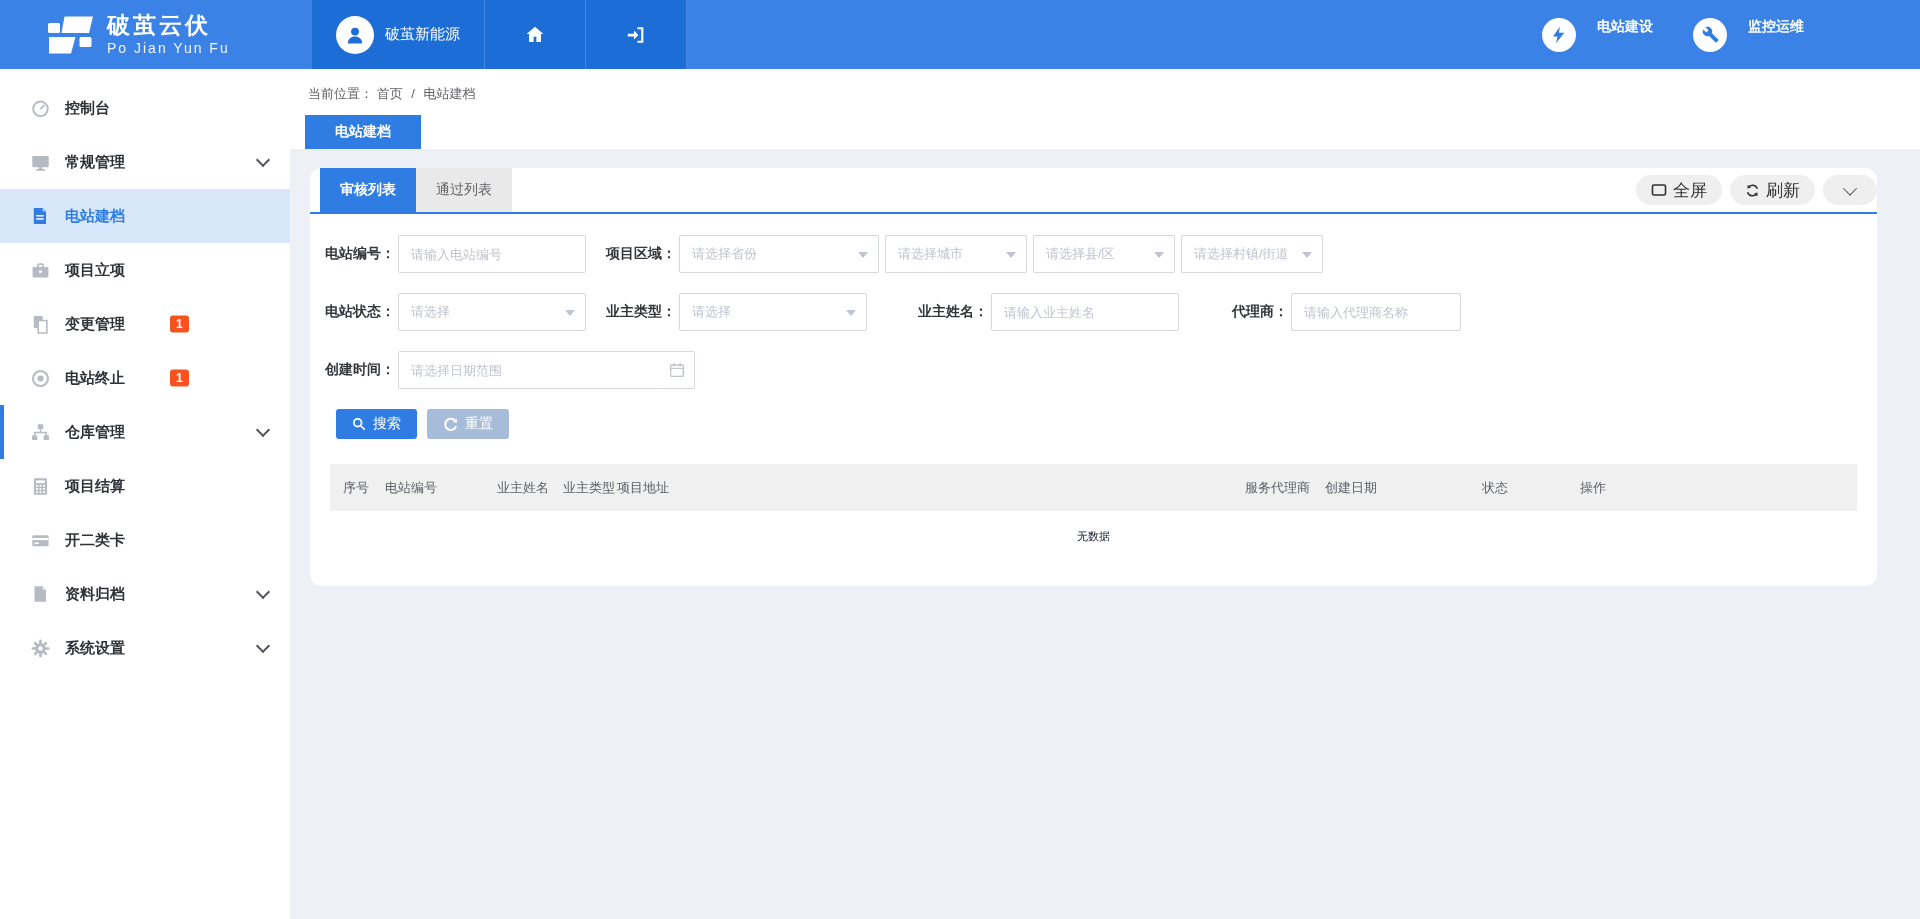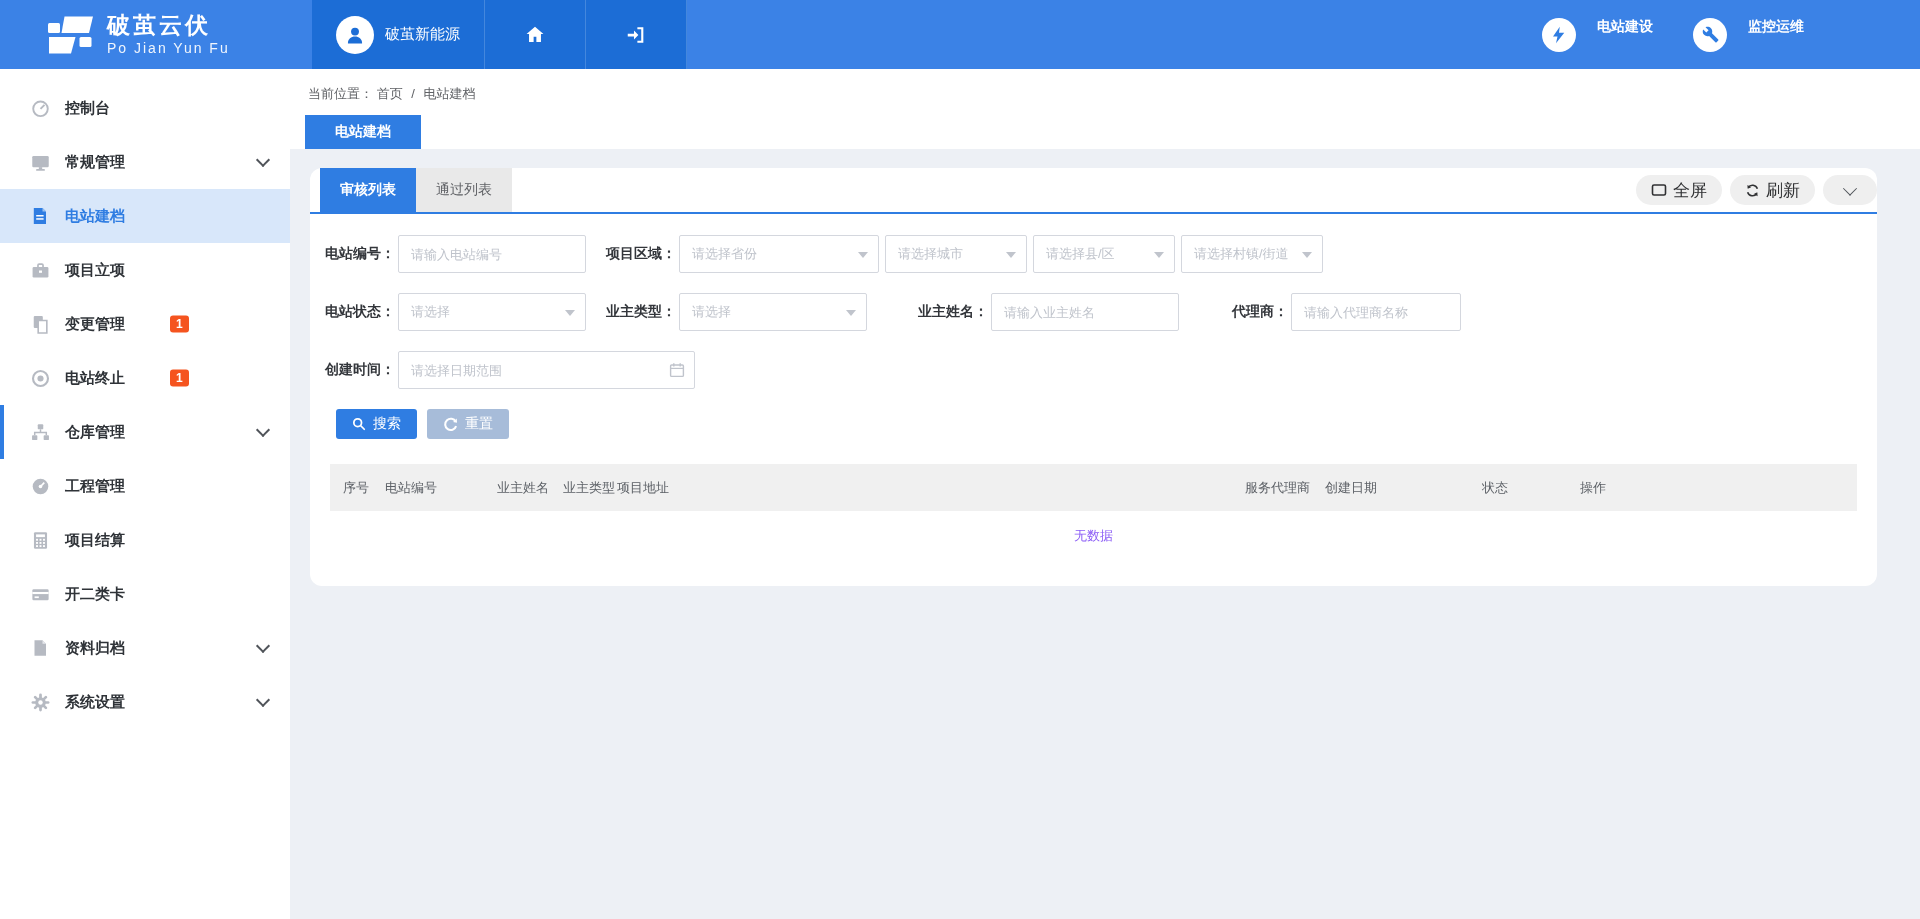--- a/index.html
+++ b/index.html
@@ -86,21 +86,21 @@
   .th{flex-shrink:0;white-space:nowrap;}
   .th:nth-child(1){width:42px;}
   .th:nth-child(2){width:112px;}
   .th:nth-child(3){width:66px;}
   .th:nth-child(4){width:54px;}
   .th:nth-child(5){width:628px;}
   .th:nth-child(6){width:80px;}
   .th:nth-child(7){width:157px;}
   .th:nth-child(8){width:98px;}
   .th:nth-child(9){flex:1;}
-  .tempty{height:50px;display:flex;align-items:center;justify-content:center;font-size:13px;color:#8b5cf6;}
+  .tempty{height:50px;display:flex;align-items:center;justify-content:center;font-size:11px;color:#0f172a;}
 </style>
 </head>
 <body>
 
 <div class="app">
 
   <header class="topbar">
     <div class="logo">
       <svg class="logo-mark" viewBox="0 0 46 42">
         <rect x="0" y="9" width="12" height="10" rx="1.5"></rect>
@@ -232,30 +232,20 @@
           <path d="M9 6v3M3.5 11.5V9h11v2.5" fill="none" stroke="currentColor" stroke-width="1.4"></path>
           <rect x="6.4" y="1.3" width="5.2" height="4.6" rx=".8" fill="currentColor"></rect>
           <rect x="1" y="11.6" width="5" height="4.6" rx=".8" fill="currentColor"></rect>
           <rect x="12" y="11.6" width="5" height="4.6" rx=".8" fill="currentColor"></rect>
         </svg>
       </span>
       <span class="si-label">仓库管理</span>
       <span class="si-chevron"></span>
     </div>
 
-    <div class="side-item">
-      <span class="si-icon">
-        <svg width="19" height="19" viewBox="0 0 18 18">
-          <circle cx="9" cy="9" r="7.4" fill="currentColor"></circle>
-          <path d="M9 9l3.6-3.6" stroke="#fff" stroke-width="1.6"></path>
-          <circle cx="9" cy="9" r="1.7" fill="#fff"></circle>
-        </svg>
-      </span>
-      <span class="si-label">工程管理</span>
-    </div>
 
     <div class="side-item">
       <span class="si-icon">
         <svg width="19" height="19" viewBox="0 0 18 18">
           <rect x="2.8" y="1.2" width="12.4" height="15.6" rx="1.2" fill="currentColor"></rect>
           <rect x="4.8" y="3.2" width="8.4" height="2.6" fill="#fff"></rect>
           <g fill="#fff">
             <rect x="4.8" y="7.4" width="1.8" height="1.8"></rect>
               <rect x="8.1" y="7.4" width="1.8" height="1.8"></rect>
               <rect x="11.4" y="7.4" width="1.8" height="1.8"></rect>

